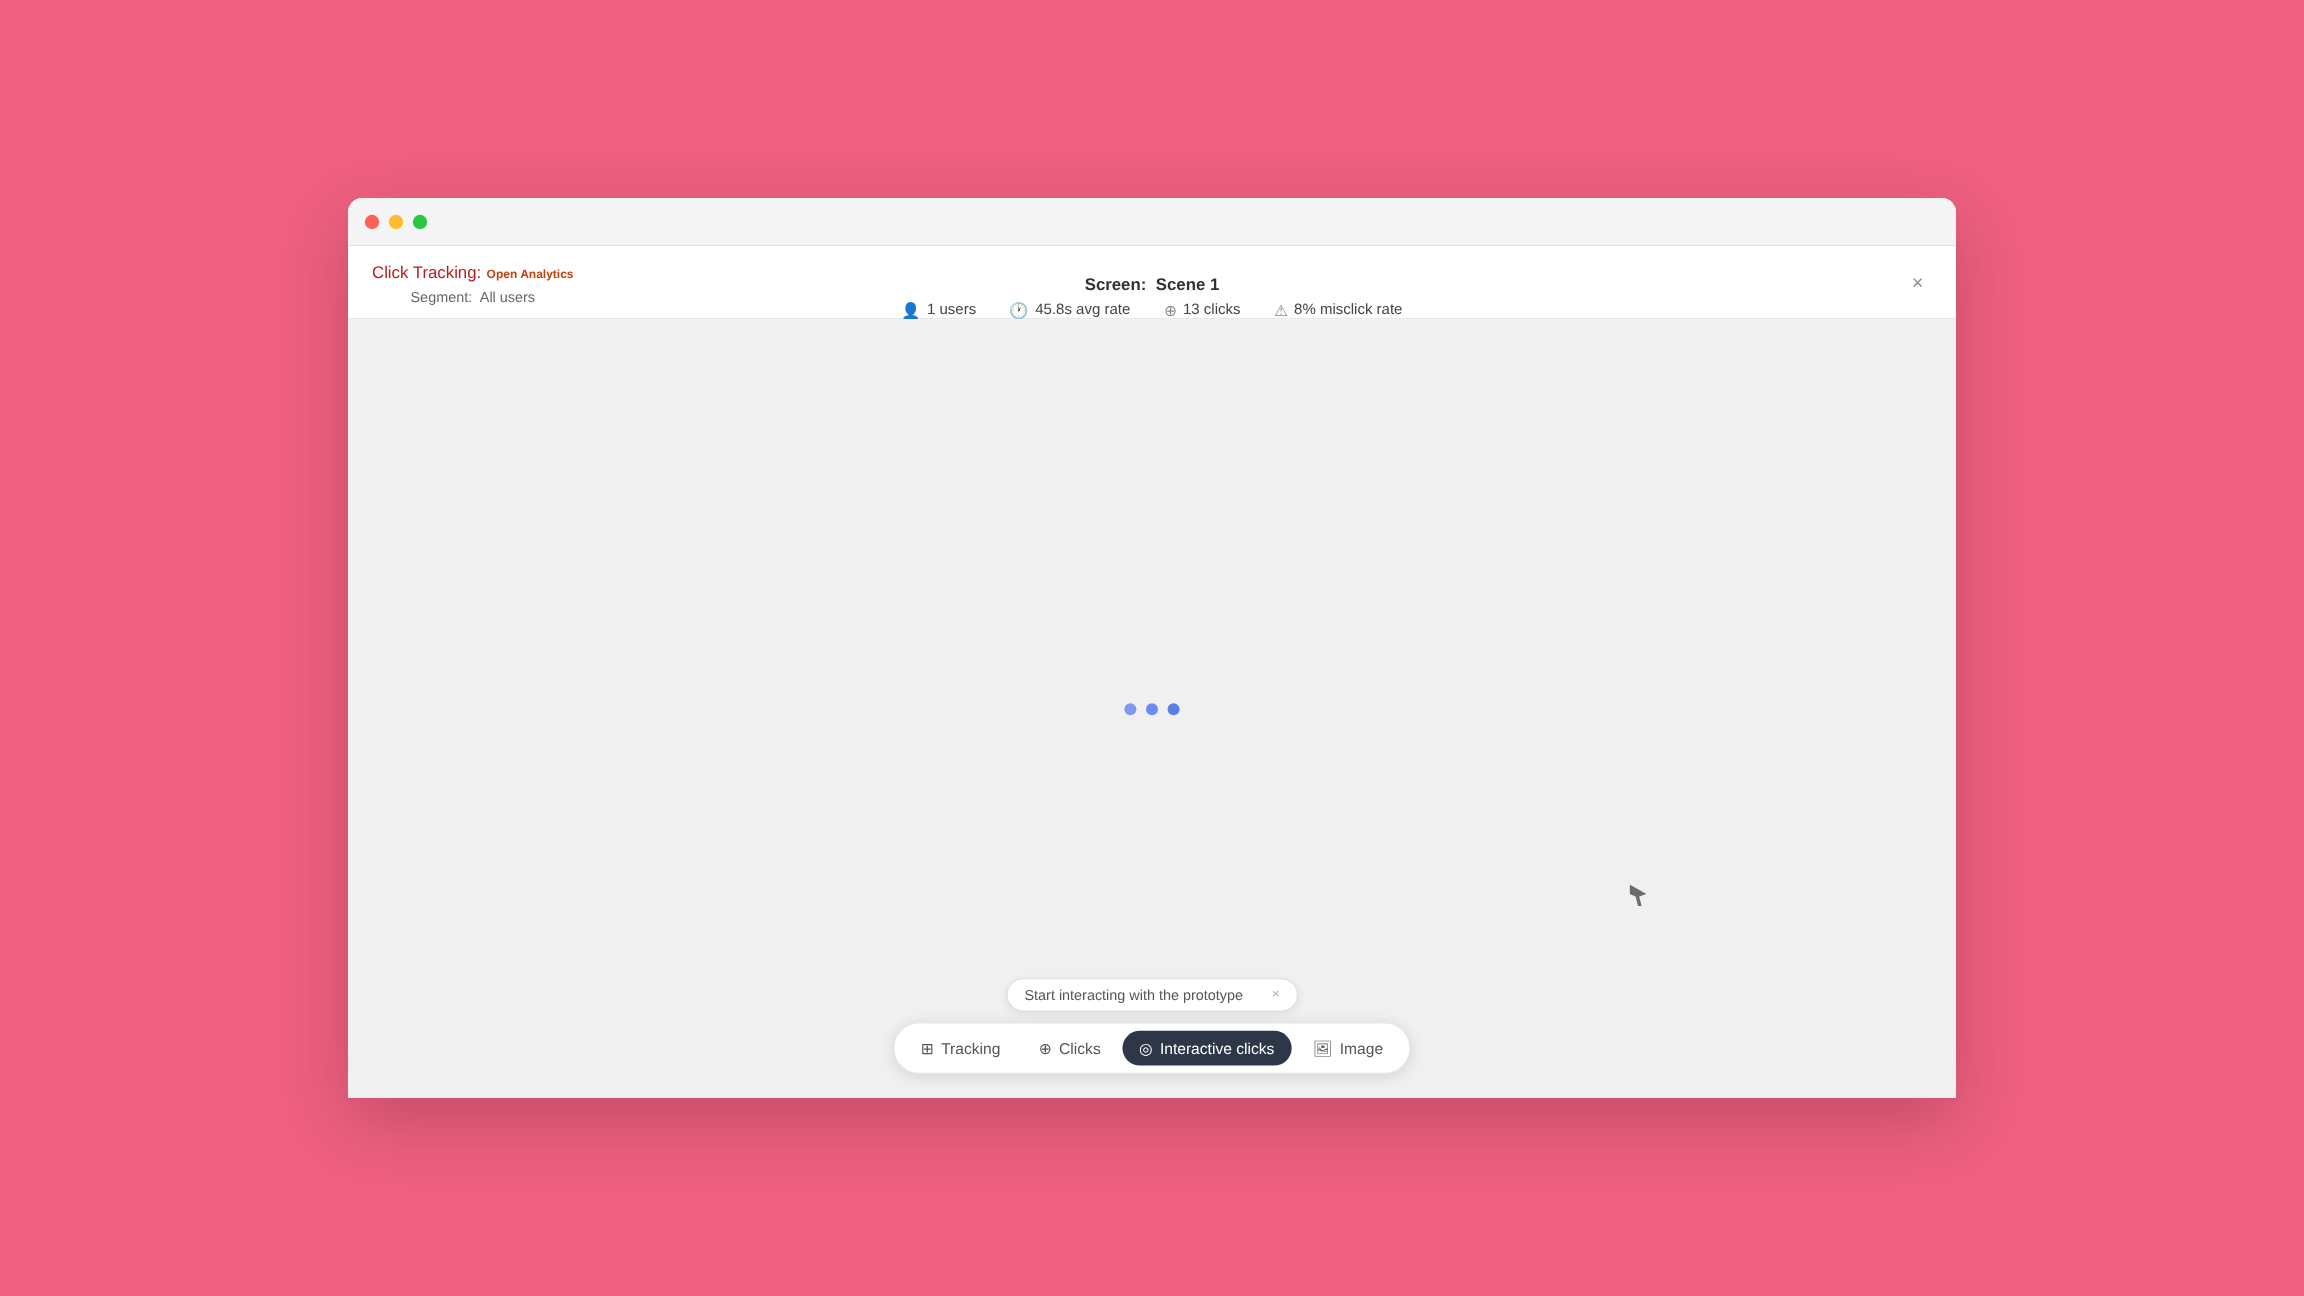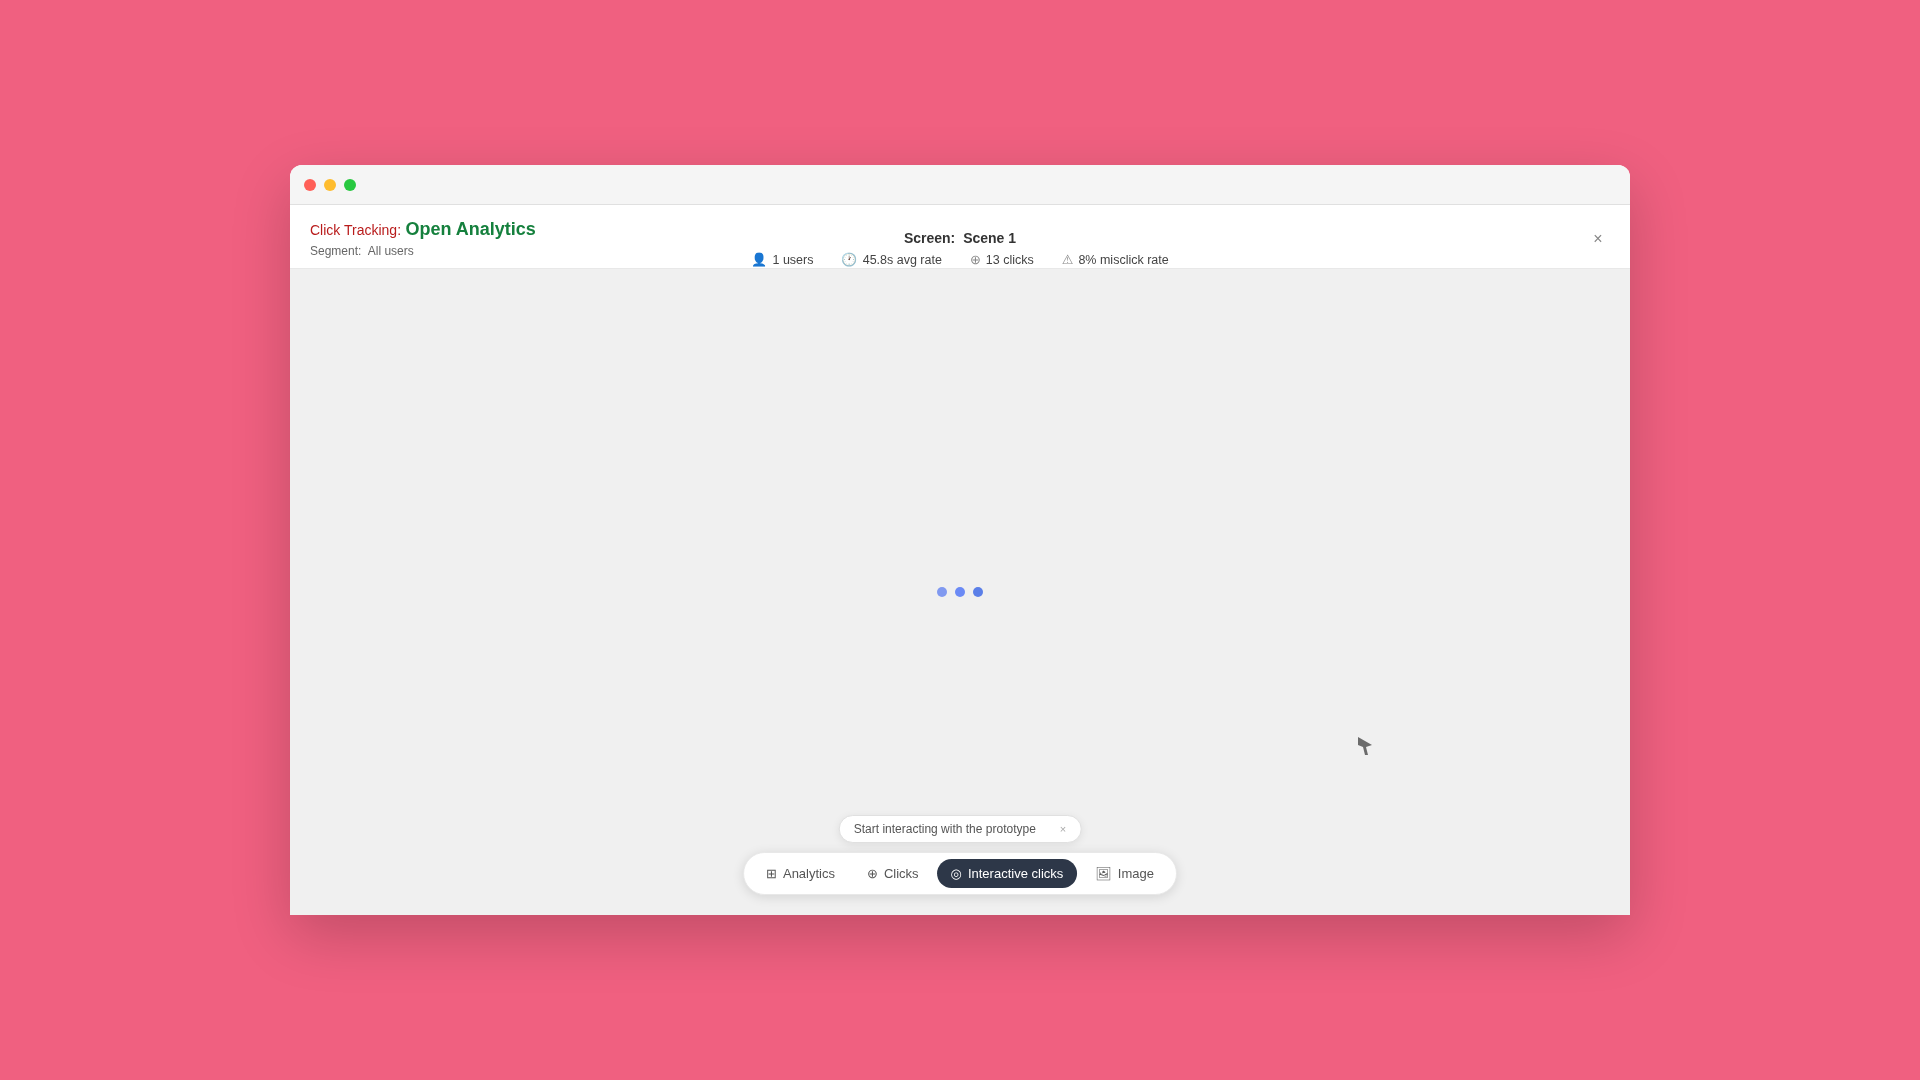--- a/index.html
+++ b/index.html
@@ -205,23 +205,23 @@
       <div class="dot dot-yellow"></div>
       <div class="dot dot-green"></div>
     </div>
   </div>
 
   <div class="header">
     <div class="header-row">
       <div style="flex: 0 0 auto;">
         <div>
           <span style="font-size:14px; color:#b91c1c;">Click Tracking:</span>
-          <span style="font-size:18px; font-weight:600; color:#15803d;">Open Analytics</span>
-        </div>
-        <div style="margin-top:4px; font-size:12px; color:#666;">
+          <span style="font-size:10px; font-weight:600; color:#c2410c;">Open Analytics</span>
+        </div>
+        <div style="margin-top:4px; font-size:12px; color:#666;text-align:center;">
           <span>Segment:</span>
           <span style="margin-left:3px;">All users</span>
         </div>
       </div>
 
       <div style="position:absolute; left:50%; transform:translateX(-50%); text-align:center;margin-top:20px;">
         <div style="font-size:14px; font-weight:600; color:#333;">
           <span>Screen:</span>
           <span style="margin-left:4px;">Scene 1</span>
         </div>
@@ -266,21 +266,21 @@
     </div>
 
     <div class="tooltip-bubble">
       <span>Start interacting with the prototype</span>
       <span class="tooltip-close">×</span>
     </div>
 
     <div class="bottom-bar">
       <button class="tab-btn">
         <span class="tab-icon">⊞</span>
-        <span>Analytics</span>
+        <span>Tracking</span>
       </button>
       <button class="tab-btn">
         <span class="tab-icon">⊕</span>
         <span>Clicks</span>
       </button>
       <button class="tab-btn active">
         <span class="tab-icon">◎</span>
         <span>Interactive clicks</span>
       </button>
       <button class="tab-btn">

